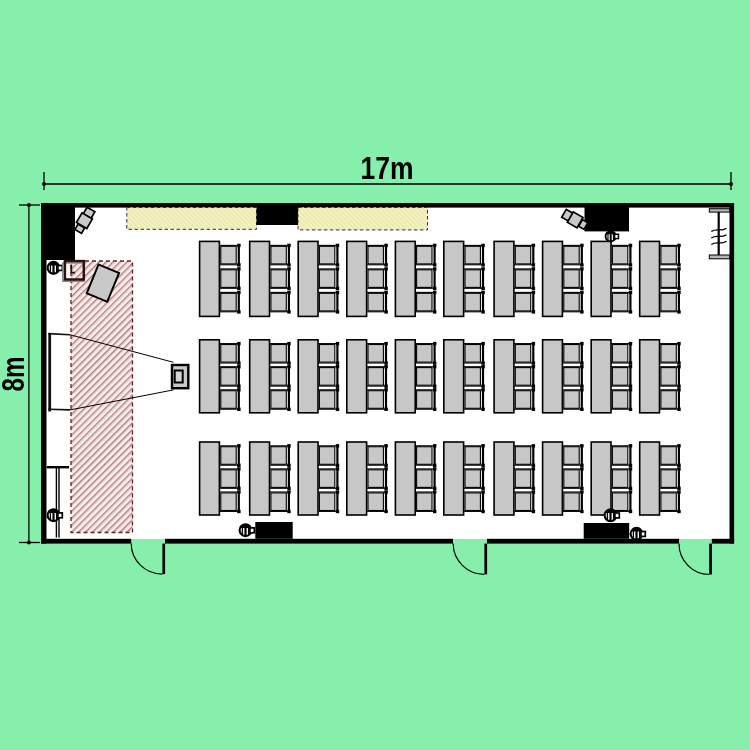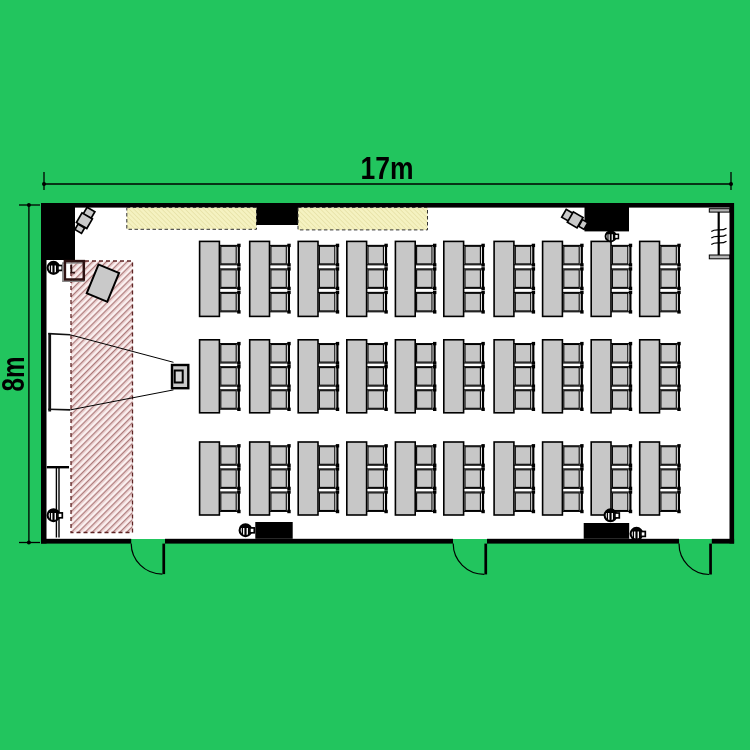--- a/index.html
+++ b/index.html
@@ -1,16 +1,16 @@
 <!DOCTYPE html>
 <html><head><meta charset="utf-8">
 <style>
 html,body{margin:0;padding:0;background:#ffffff;}
 body{font-family:"Liberation Sans", sans-serif;}
-.wrap{width:750px;height:750px;position:relative;background:#22c55e;}
+.wrap{width:750px;height:750px;position:relative;background:#86efac;}
 </style></head><body>
 <div class="wrap">
 <svg width="750" height="750" viewBox="0 0 750 750" xmlns="http://www.w3.org/2000/svg">
 <defs>
 <pattern id="rh" width="4.9" height="4.9" patternUnits="userSpaceOnUse" patternTransform="rotate(-45)">
           <rect x="0" y="0" width="4.9" height="4.9" fill="#f1d9d9"></rect>
           <rect x="0" y="0" width="4.9" height="1.15" fill="#ab7a7a"></rect>
           <rect x="0" y="3.1" width="4.9" height="1.05" fill="#ffffff"></rect>
         </pattern>
 <pattern id="yh" width="3.3" height="3.3" patternUnits="userSpaceOnUse" patternTransform="rotate(45)">

